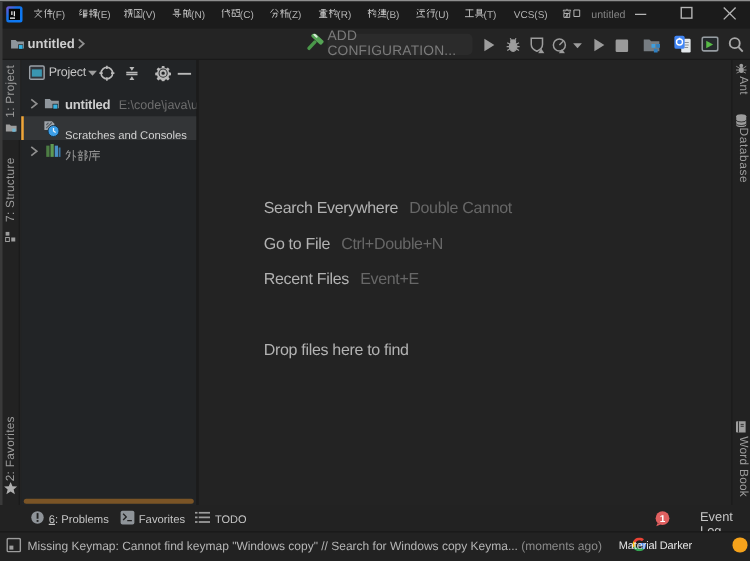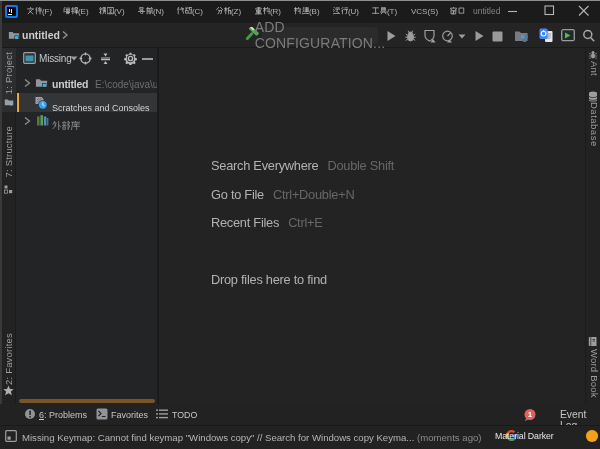--- a/index.html
+++ b/index.html
@@ -277,21 +277,21 @@
 <svg class="abs" style="left:61px;top:30px" width="8" height="10" viewBox="0 0 8 10" fill="none" stroke="#909090" stroke-width="1.4">
       <path d="M2 1.5 L6 5 L2 8.5"></path>
     </svg>
 <svg class="abs" style="left:245px;top:27px" width="15" height="16" viewBox="0 0 15 16">
 <g transform="rotate(43 7.5 7)">
         <rect x="1" y="1.8" width="11" height="4" rx="1.2" fill="#55a455"></rect>
         <rect x="1.6" y="2.3" width="4.2" height="1.6" rx="0.8" fill="#d9ecd9"></rect>
         <rect x="5.4" y="5.8" width="2.8" height="9.5" rx="1.2" fill="#4a974a"></rect>
       </g>
 </svg>
-<div class="abs" style="left:262px;top:27px;width:116px;height:16.5px;background:#2b2b2b;border-radius:4px;color:#7b7b7b;font-size:14px;display:flex;align-items:center;justify-content:center;letter-spacing:.15px">ADD CONFIGURATION...</div>
+<div class="abs" style="left:262px;top:27px;width:116px;height:16.5px;background:#2b2b2b;border-radius:4px;color:#7b7b7b;font-size:11px;display:flex;align-items:center;justify-content:center;letter-spacing:.15px">ADD CONFIGURATION...</div>
 <svg class="abs" style="left:385px;top:30px" width="12" height="12" viewBox="0 0 12 12">
       <path d="M2.5 1 L10.5 6 L2.5 11 Z" fill="#9d9d9d"></path>
     </svg>
 <svg class="abs" style="left:404px;top:29px" width="13" height="14" viewBox="0 0 13 14" fill="none" stroke="#9d9d9d" stroke-width="1">
 <ellipse cx="6.5" cy="8.2" rx="3" ry="3.8" fill="#9d9d9d"></ellipse>
       <path d="M4.5 3.8 Q6.5 2.2 8.5 3.8 L8 5 H5 Z" fill="#9d9d9d"></path>
 <path d="M3.7 6.2 L1.8 5.2 M3.5 8.2 H1.3 M3.7 10.2 L1.8 11.4 M9.3 6.2 L11.2 5.2 M9.5 8.2 H11.7 M9.3 10.2 L11.2 11.4 M5.1 3.2 L4.2 1.6 M7.9 3.2 L8.8 1.6"></path>
 </svg>
 <svg class="abs" style="left:423px;top:29px" width="13" height="14" viewBox="0 0 13 14" fill="none" stroke="#9d9d9d" stroke-width="1.2">
 <path d="M2 1.5 H11 V6.5 Q11 9.8 6.5 12 Q2 9.8 2 6.5 Z"></path>
@@ -370,21 +370,21 @@
 <svg class="abs" style="left:588px;top:336px" width="10" height="11" viewBox="0 0 10 11" fill="#9d9d9d">
       <path d="M1.5 1 H8.5 V10 H1.5 Q0.8 10 0.8 9 V2 Q0.8 1 1.5 1 Z"></path>
       <path d="M2.8 1 V10" stroke="#222" stroke-width="0.7"></path>
       <path d="M4.5 3.5 H7 M4.5 5 H7" stroke="#222" stroke-width="0.7"></path>
     </svg>
 <div class="abs vr" style="left:589px;top:349px">Word Book</div>
 <svg class="abs" style="left:23px;top:52px" width="13" height="12" viewBox="0 0 13 12">
       <rect x="0.7" y="0.7" width="11.6" height="10.6" rx="1" fill="#30343a" stroke="#9aa0a6" stroke-width="1.2"></rect>
       <rect x="2.5" y="3.5" width="8" height="5.8" fill="#3a96b0"></rect>
     </svg>
-<div class="abs" style="left:39px;top:53px;font-size:10px;letter-spacing:-0.2px;color:#c6c6c6">Missing</div>
+<div class="abs" style="left:39px;top:53px;font-size:10px;letter-spacing:-0.2px;color:#c6c6c6">Project</div>
 <svg class="abs" style="left:70px;top:56px" width="8" height="5" viewBox="0 0 8 5">
       <path d="M0.5 0.5 H7.5 L4 4.5 Z" fill="#9d9d9d"></path>
     </svg>
 <svg class="abs" style="left:79px;top:52px" width="13" height="13" viewBox="0 0 13 13" fill="none" stroke="#b9b9b9" stroke-width="1.3">
       <circle cx="6.5" cy="6.5" r="4.6"></circle>
       <path d="M6.5 0.5 V3.2 M6.5 9.8 V12.5 M0.5 6.5 H3.2 M9.8 6.5 H12.5"></path>
     </svg>
 <svg class="abs" style="left:99px;top:52px" width="13" height="13" viewBox="0 0 13 13">
       <path d="M2 6 H11 M2 7.6 H11" stroke="#b9b9b9" stroke-width="1.2"></path>
       <path d="M6.5 4.5 L4.5 1.5 H8.5 Z M6.5 9 L4.5 12 H8.5 Z" fill="#b9b9b9"></path>
@@ -447,23 +447,23 @@
           <path d="M5 0 V1.2"></path>
           <path d="M0.8 1.4 H9.6"></path>
           <path d="M1.8 1.4 Q1.6 6 0.4 9.6"></path>
           <path d="M3.4 3.4 H9.2"></path>
           <path d="M2.8 6 H9.8"></path>
           <path d="M6.2 3.4 V9.6"></path>
           <path d="M4.6 3.8 L4.2 5.8"></path>
         </svg>
       </span></div>
 <div class="abs" style="left:19px;top:398.5px;width:136px;height:4px;border-radius:2px;background:#7a5426"></div>
-<div class="abs sc" style="left:211px;top:158px">Search Everywhere<span class="k" style="margin-left:9px">Double Shift</span></div>
+<div class="abs sc" style="left:211px;top:158px">Search Everywhere<span class="k" style="margin-left:9px">Double Cannot</span></div>
 <div class="abs sc" style="left:211px;top:186.5px">Go to File<span class="k" style="margin-left:9px">Ctrl+Double+N</span></div>
-<div class="abs sc" style="left:211px;top:215px">Recent Files<span class="k" style="margin-left:9px">Ctrl+E</span></div>
+<div class="abs sc" style="left:211px;top:215px">Recent Files<span class="k" style="margin-left:9px">Event+E</span></div>
 <div class="abs sc" style="left:211px;top:272px">Drop files here to find</div>
 <div class="abs" style="left:0;top:404px;width:600px;height:21px;background:#222222"></div>
 <svg class="abs" style="left:24px;top:408px" width="12" height="12" viewBox="0 0 12 12">
       <circle cx="6" cy="6" r="5" fill="#8f9499"></circle>
       <rect x="5.3" y="2.5" width="1.5" height="4.5" fill="#222"></rect>
       <rect x="5.3" y="8" width="1.5" height="1.5" fill="#222"></rect>
     </svg>
 <div class="abs" style="left:39px;top:410px;font-size:9px;color:#c6c6c6"><span style="text-decoration:underline">6</span>: Problems</div>
 <svg class="abs" style="left:96px;top:408px" width="12" height="12" viewBox="0 0 12 12">
       <rect x="0.5" y="0.5" width="11" height="11" rx="1.5" fill="#8f9499"></rect>

